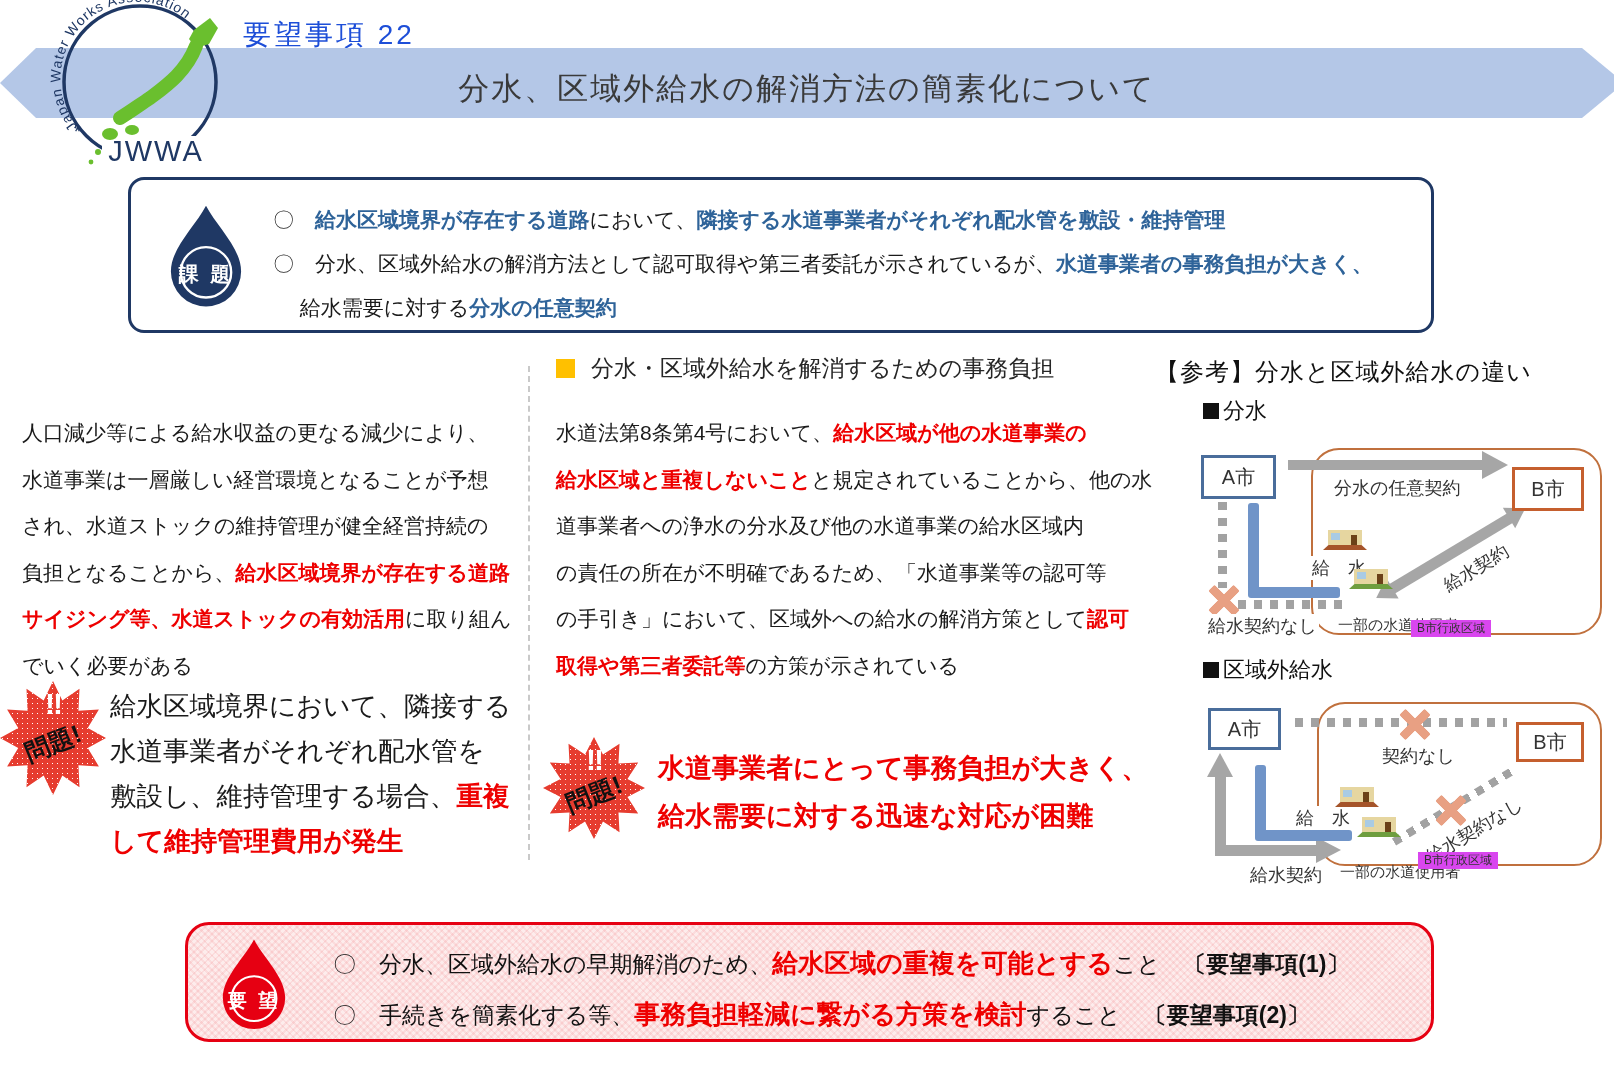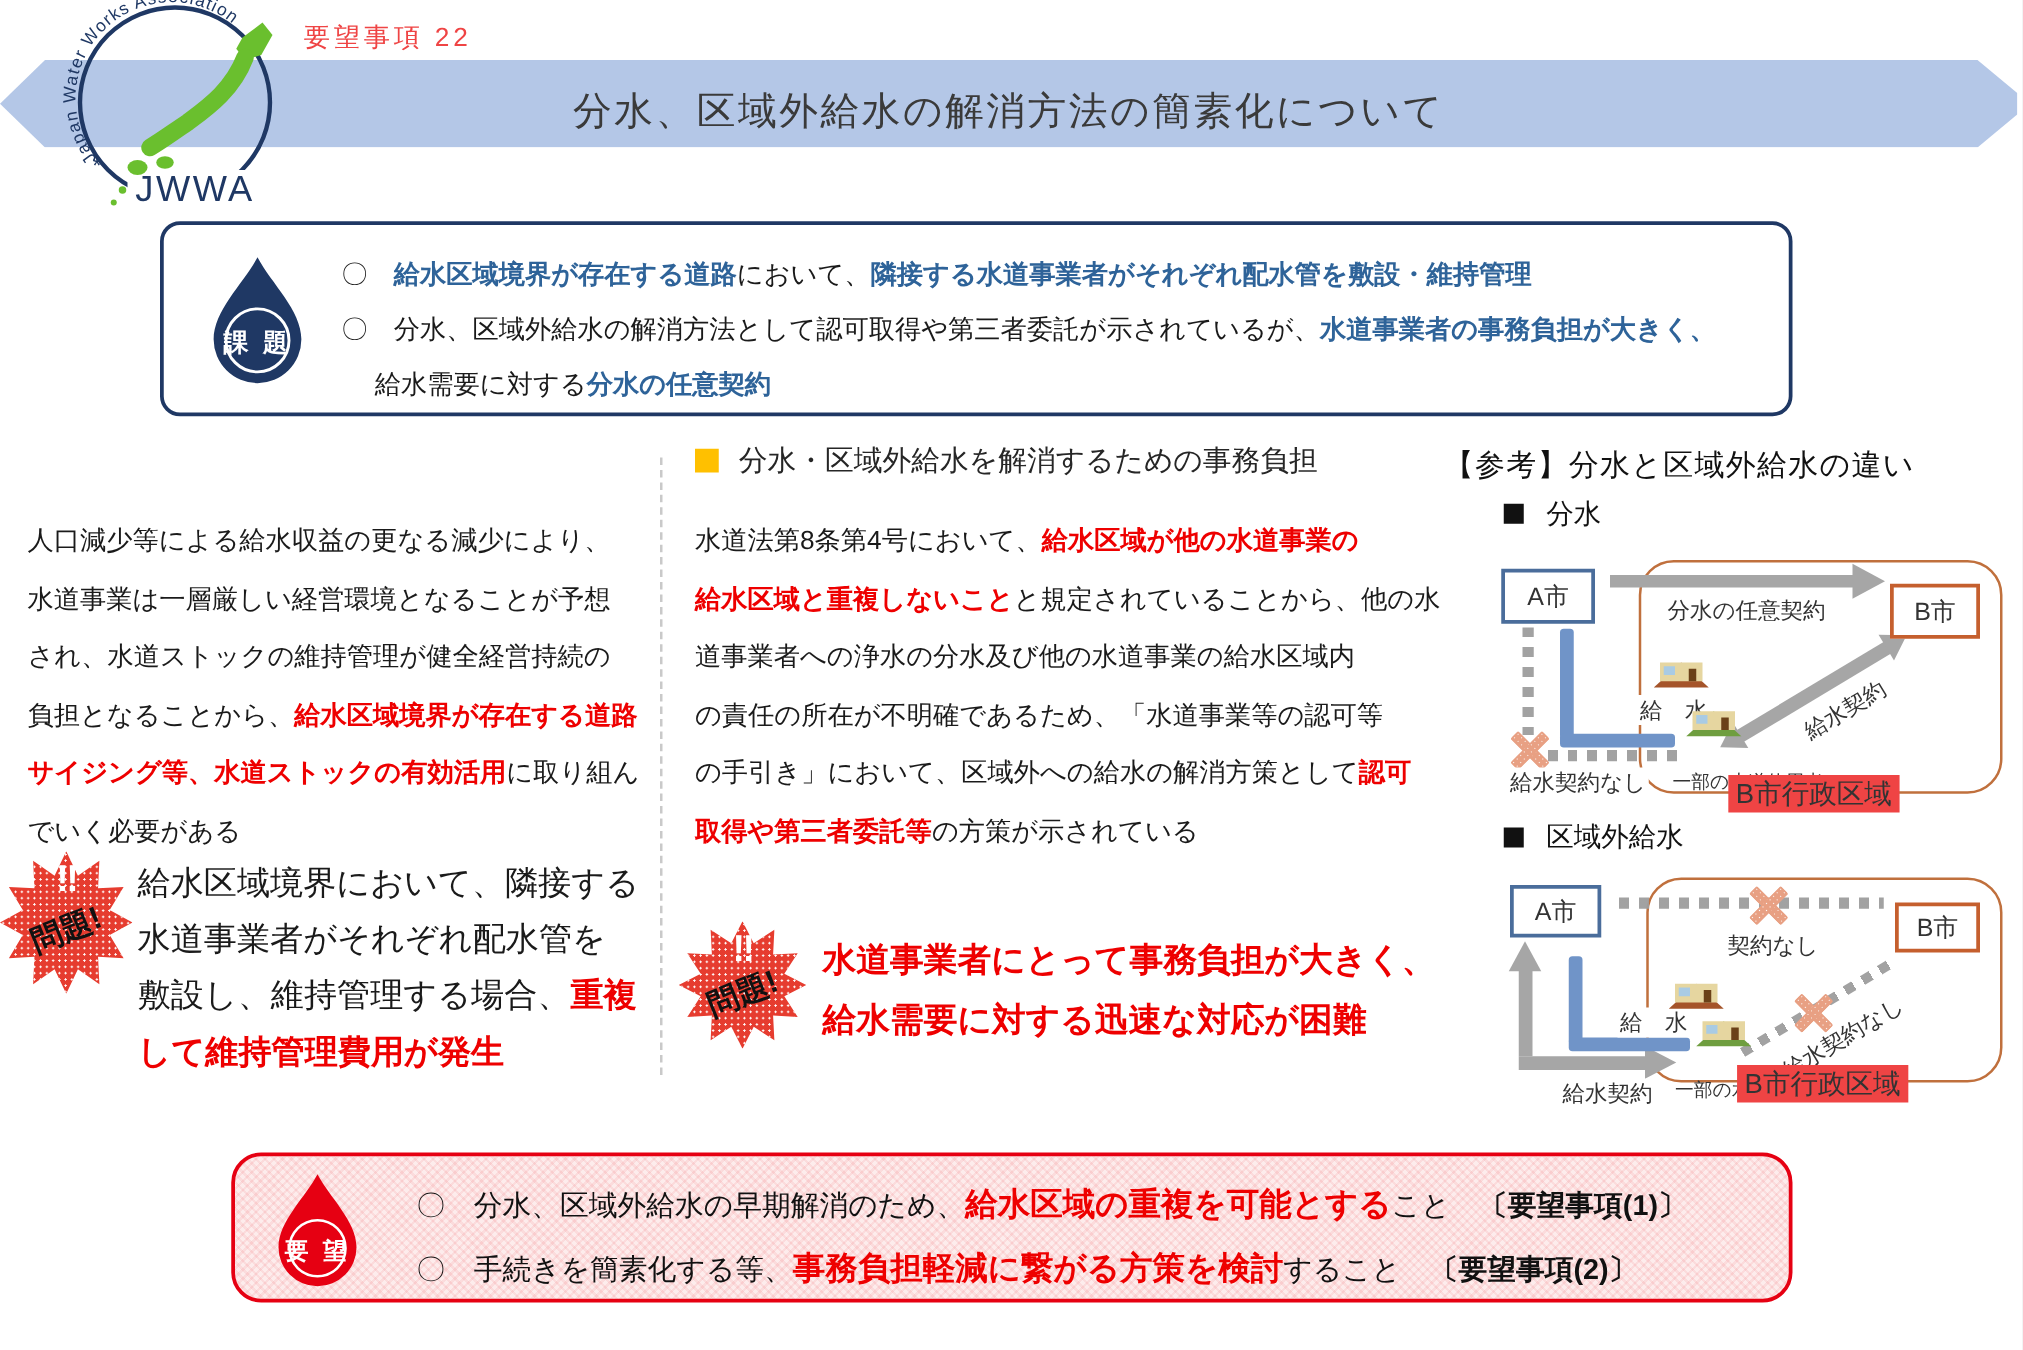--- a/index.html
+++ b/index.html
@@ -1,20 +1,20 @@
 <!DOCTYPE html>
 <html><head>
 <meta charset="utf-8">
 <style>
   html,body{margin:0;padding:0;background:#e9e9e9;}
   .page{position:relative;width:1618px;height:1080px;background:#ffffff;overflow:hidden;
         font-family:"Liberation Sans","DejaVu Sans",sans-serif;color:#1a1a1a;}
 
   
-  .kicker{position:absolute;left:243px;top:16px;font-size:21px;color:#ef4444;letter-spacing:3px;}
+  .kicker{position:absolute;left:243px;top:16px;font-size:28px;color:#1d4ed8;letter-spacing:3px;}
   .banner{position:absolute;left:0;top:48px;width:1614px;height:70px;background:#b4c7e7;
           clip-path:polygon(0 50%,36px 0,calc(100% - 32px) 0,100% 38%,100% 62%,calc(100% - 32px) 100%,36px 100%);
           display:flex;align-items:center;justify-content:center;z-index:1;}
   .banner-title{font-size:31px;color:#3a3a3a;letter-spacing:2px;margin-top:12px;}
   .logo{position:absolute;left:44px;top:0;width:186px;height:172px;z-index:5;}
 
   
   .tline{white-space:nowrap;}
   .bb{color:#2e6399;font-weight:bold;}
   .rd{color:#ee0000;font-weight:bold;}
@@ -56,31 +56,31 @@
      font-weight:bold;font-size:30px;letter-spacing:-2px;}
   .burst .blabel{position:absolute;left:0;right:0;top:40%;text-align:center;color:#111;
      font-weight:bold;font-size:25px;transform:rotate(-22deg);white-space:nowrap;}
   .burst-left{left:0px;top:681px;width:106px;height:114px;}
   .burst-mid{left:543px;top:737px;width:102px;height:102px;}
   .prob-left{position:absolute;left:110px;top:684px;font-size:26.5px;line-height:45px;}
   .prob-mid{position:absolute;left:658px;top:744px;font-size:27px;line-height:48px;}
 
   
   .ref-head{position:absolute;left:1155px;top:356px;font-size:24px;color:#111;letter-spacing:1px;}
-  .sub-head{position:absolute;display:flex;align-items:center;gap:18px;font-size:22px;color:#111;justify-content:flex-end;}
+  .sub-head{position:absolute;display:flex;align-items:center;gap:4px;font-size:22px;color:#111;justify-content:flex-end;}
   .sub1{left:1203px;top:396px;}
   .sub2{left:1203px;top:655px;}
   .dpanel{position:absolute;background:#fff;}
   .d1{left:1168px;top:428px;width:440px;height:222px;}
   .d2{left:1168px;top:682px;width:440px;height:208px;}
   .dpanel *{position:absolute;}
   .admin{border:2.5px solid #c0703d;border-radius:28px;}
   .d1 .admin{left:143px;top:20px;width:287px;height:183px;}
   .d2 .admin{left:149px;top:20px;width:281px;height:160px;}
-  .admin-label{background:#ef4444;padding:0 6px;font-size:22px;color:#333;white-space:nowrap;transform:translateX(-50%);}
+  .admin-label{background:#d946ef;padding:0 6px;font-size:12px;color:#333;white-space:nowrap;transform:translateX(-50%);}
   .d1 .admin-label{left:283px;top:192px;}
   .d2 .admin-label{left:290px;top:170px;}
   .citybox{display:flex;align-items:center;justify-content:center;background:#fff;font-size:20px;color:#333;}
   .citybox.a{border:3.5px solid #4a6d9b;}
   .citybox.b{border:3.5px solid #c55f2e;}
   .d1 .citybox.a{left:33px;top:27px;width:69px;height:38px;}
   .d1 .citybox.b{left:344px;top:39px;width:66px;height:38px;}
   .d2 .citybox.a{left:40px;top:26px;width:67px;height:36px;}
   .d2 .citybox.b{left:348px;top:40px;width:62px;height:34px;}
   .lbl{font-size:18px;color:#333;background:#fff;padding:0 2px;white-space:nowrap;}

